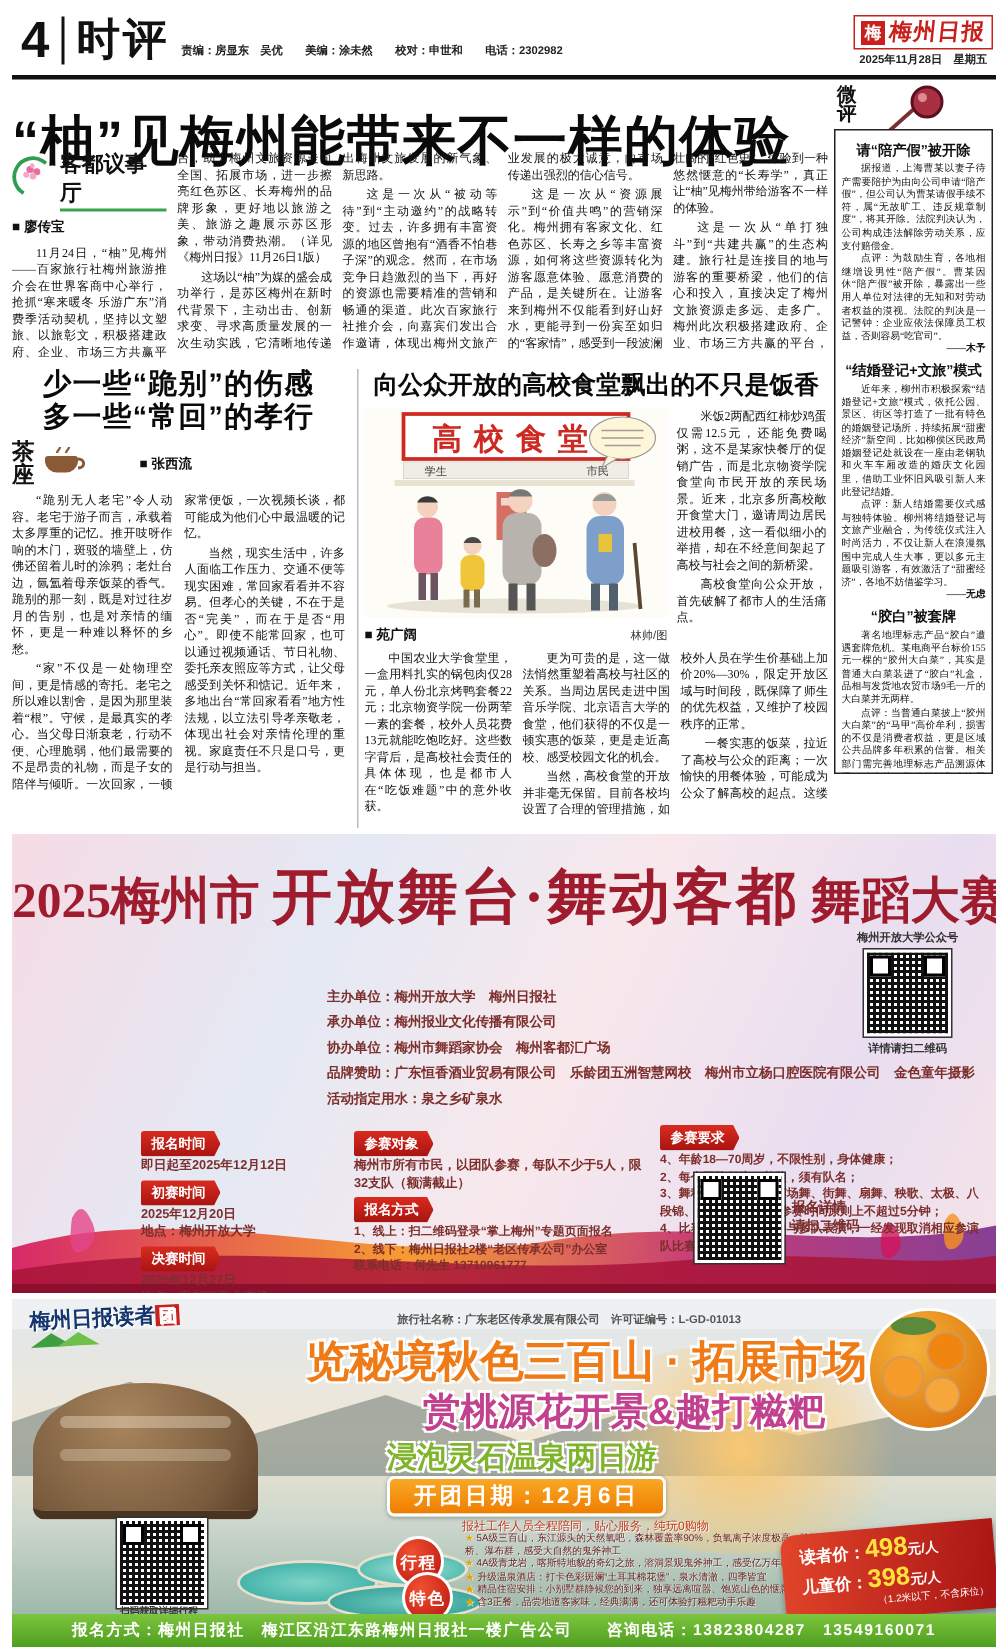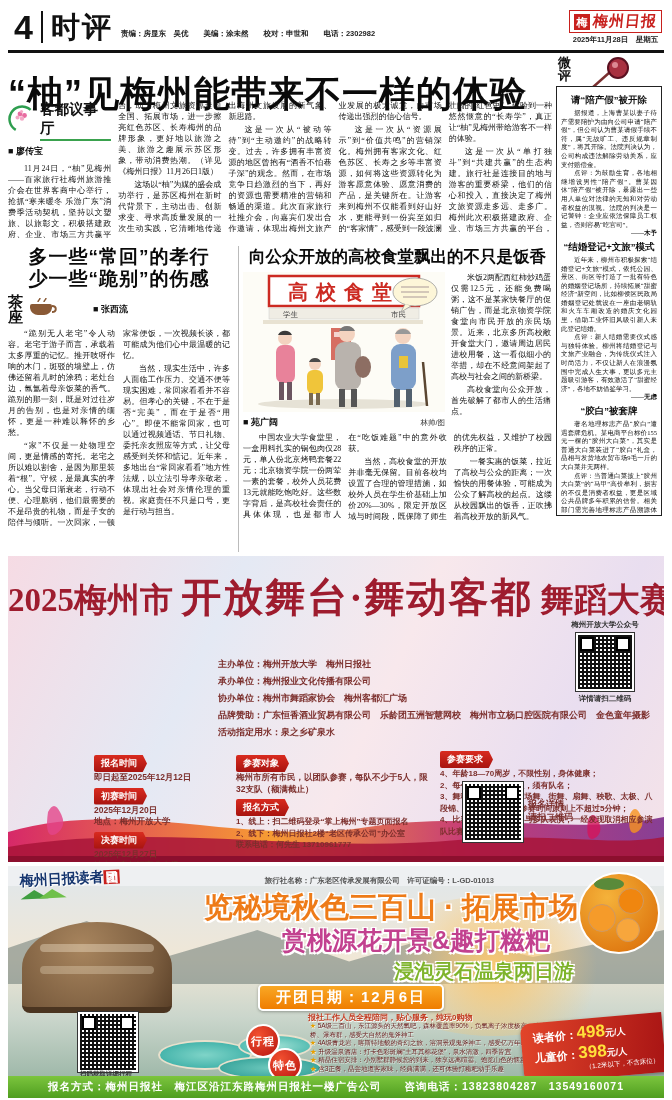--- a/index.html
+++ b/index.html
@@ -68,25 +68,25 @@
   .agency{font-size:7.5px;color:#555;font-weight:bold;padding-left:24px;}
   .club{font-size:14px;font-weight:900;color:#15356e;transform:rotate(-3deg);
         font-family:"Liberation Serif",serif;text-shadow:1px 1px 0 #fff;}
   .club .tseal{background:#c8201d;color:#fff;padding:0 2px;font-size:12px;}
   .mtn{width:0;height:0;border-left:14px solid transparent;border-right:14px solid transparent;
        border-bottom:9px solid #3f9e3f;display:inline-block;}
   .tt1{font-size:29px;font-weight:900;color:#ee7b18;text-align:center;white-space:nowrap;
        text-shadow:1.5px 1.5px 0 #fff,-1.5px -1.5px 0 #fff,1.5px -1.5px 0 #fff,-1.5px 1.5px 0 #fff;}
   .tt2{font-size:25px;font-weight:900;color:#c2418f;text-align:center;white-space:nowrap;
        text-shadow:1.5px 1.5px 0 #fff,-1.5px -1.5px 0 #fff,1.5px -1.5px 0 #fff,-1.5px 1.5px 0 #fff;}
-  .tt3{font-size:20px;font-weight:900;color:#7fb42c;text-align:right;white-space:nowrap;
+  .tt3{font-size:20px;font-weight:900;color:#7fb42c;text-align:left;white-space:nowrap;
        text-shadow:1.5px 1.5px 0 #fff,-1.5px -1.5px 0 #fff,1.5px -1.5px 0 #fff,-1.5px 1.5px 0 #fff;}
   .depart{display:inline-block;background:linear-gradient(#f9a825,#ef7d00);border:2px solid #fff;border-radius:5px;
        color:#fff;font-size:15px;font-weight:900;padding:2px 16px;letter-spacing:2px;box-shadow:0 1px 3px rgba(0,0,0,.3);}
-  .promise{font-size:8px;font-weight:bold;color:#c23a1f;text-shadow:0.5px 0.5px 0 #fff;text-align:center;}
+  .promise{font-size:8px;font-weight:normal;color:#c23a1f;text-shadow:0.5px 0.5px 0 #fff;text-align:center;}
   .featlist{list-style:none;margin:0;padding:0;font-size:6.5px;line-height:8.6px;color:#6b2020;
        text-shadow:0.5px 0.5px 0 rgba(255,255,255,.7);text-align:left;}
   .featlist li:before{content:"★ ";color:#e8a000;}
   .fcircle{width:30px;height:30px;border-radius:50%;background:radial-gradient(circle at 35% 30%,#f25030,#b71410);
        color:#fff;font-size:11px;font-weight:900;display:flex;align-items:center;justify-content:center;
        border:2px solid #fff;letter-spacing:1px;}
   .priceband{position:absolute;right:0;top:152px;width:142px;height:60px;transform:rotate(-5deg);
        background:linear-gradient(100deg,#e2452a,#a81414);border-radius:10px 0 0 10px;padding:4px 6px 0 12px;
        box-sizing:border-box;box-shadow:0 2px 4px rgba(0,0,0,.35);}
   .plabel{color:#fff;font-size:11px;font-weight:900;}
@@ -136,22 +136,22 @@
     <div class="byline" style="break-inside:avoid;margin-bottom:5px;">■ 廖传宝</div>
     <p class="bt">11月24日，“柚”见梅州——百家旅行社梅州旅游推介会在世界客商中心举行，抢抓“寒来暖冬 乐游广东”消费季活动契机，坚持以文塑旅、以旅彰文，积极搭建政府、企业、市场三方共赢平台，助力梅州文旅资源走向全国、拓展市场，进一步擦亮红色苏区、长寿梅州的品牌形象，更好地以旅游之美、旅游之趣展示苏区形象，带动消费热潮。（详见《梅州日报》11月26日1版）</p>
     <p class="bt">这场以“柚”为媒的盛会成功举行，是苏区梅州在新时代背景下，主动出击、创新求变、寻求高质量发展的一次生动实践，它清晰地传递出梅州文旅发展的新气象、新思路。</p>
     <p class="bt">这是一次从“被动等待”到“主动邀约”的战略转变。过去，许多拥有丰富资源的地区曾抱有“酒香不怕巷子深”的观念。然而，在市场竞争日趋激烈的当下，再好的资源也需要精准的营销和畅通的渠道。此次百家旅行社推介会，向嘉宾们发出合作邀请，体现出梅州文旅产业发展的极大诚意，向市场传递出强烈的信心信号。</p>
     <p class="bt">这是一次从“资源展示”到“价值共鸣”的营销深化。梅州拥有客家文化、红色苏区、长寿之乡等丰富资源，如何将这些资源转化为游客愿意体验、愿意消费的产品，是关键所在。让游客来到梅州不仅能看到好山好水，更能寻到一份宾至如归的“客家情”，感受到一段波澜壮阔的“红色史”，体验到一种悠然惬意的“长寿学”，真正让“柚”见梅州带给游客不一样的体验。</p>
     <p class="bt">这是一次从“单打独斗”到“共建共赢”的生态构建。旅行社是连接目的地与游客的重要桥梁，他们的信心和投入，直接决定了梅州文旅资源走多远、走多广。梅州此次积极搭建政府、企业、市场三方共赢的平台，并承诺建立“绿色通道”、提供全周期服务、净化市场环境，其目的是要与旅行社等市场主体结成“命运共同体”。</p>
 
   </div>
 
   <div class="abs" style="left:8px;top:246px;width:222px;height:306px;overflow:hidden;">
+    <div class="subhead">少一些“跪别”的伤感</div>
     <div class="subhead">多一些“常回”的孝行</div>
-    <div class="subhead">少一些“跪别”的伤感</div>
     <div style="display:flex;align-items:center;gap:6px;margin:4px 0 4px;">
       <div style="display:flex;flex-direction:column;">
         <span class="chaL">茶</span>
         <span class="chaL">座</span>
       </div>
       <span>
         <svg width="30" height="22" viewBox="0 0 30 22">
           <path d="M3 8 h18 a2 2 0 0 1 2 2 v2 a8 8 0 0 1 -8 7 h-6 a8 8 0 0 1 -8 -7 v-2 a2 2 0 0 1 2 -2z" fill="#8a5a36"></path>
           <path d="M23 10 c5 0 5 6 0 6" fill="none" stroke="#8a5a36" stroke-width="2"></path>
           <path d="M9 6 c0 -2 2 -2 2 -4 M15 6 c0 -2 2 -2 2 -4" stroke="#8a5a36" stroke-width="1.5" fill="none"></path>
@@ -214,20 +214,21 @@
           <span class="credit">林帅/图</span>
         </div>
       </div>
       <div style="width:100px;height:150px;overflow:hidden;">
         <p class="bt">米饭2两配西红柿炒鸡蛋仅需12.5元，还能免费喝粥，这不是某家快餐厅的促销广告，而是北京物资学院食堂向市民开放的亲民场景。近来，北京多所高校敞开食堂大门，邀请周边居民进校用餐，这一看似细小的举措，却在不经意间架起了高校与社会之间的新桥梁。</p>
         <p class="bt">高校食堂向公众开放，首先破解了都市人的生活痛点。</p>
       </div>
     </div>
     <div class="cols3" style="margin-top:3px;">
       <p class="bt">中国农业大学食堂里，一盒用料扎实的锅包肉仅28元，单人份北京烤鸭套餐22元；北京物资学院一份两荤一素的套餐，校外人员花费13元就能吃饱吃好。这些数字背后，是高校社会责任的具体体现，也是都市人在“吃饭难题”中的意外收获。</p>
+      <p class="bt">更为可贵的是，这一做法悄然重塑着高校与社区的关系。当周边居民走进中国音乐学院、北京语言大学的食堂，他们获得的不仅是一顿实惠的饭菜，更是走近高校、感受校园文化的机会。</p>
       <p class="bt">当然，高校食堂的开放并非毫无保留。目前各校均设置了合理的管理措施，如校外人员在学生价基础上加价20%—30%，限定开放区域与时间段，既保障了师生的优先权益，又维护了校园秩序的正常。</p>
       <p class="bt">一餐实惠的饭菜，拉近了高校与公众的距离；一次愉快的用餐体验，可能成为公众了解高校的起点。这缕从校园飘出的饭香，正吹拂着高校开放的新风气。</p>
     </div>
   </div>
 
   <div class="wp">
     <div style="position:absolute;left:2px;top:0;display:flex;flex-direction:column;">
       <span class="wplabel">微</span>
       <span class="wplabel">评</span>
     </div>
@@ -352,21 +353,21 @@
       <div style="margin-top:-3px;"><span class="mtn"></span><span class="mtn" style="border-bottom-color:#6fc04a;margin-left:-10px;"></span></div>
     </div>
     <div class="tt1 abs" style="left:140px;right:30px;top:22px;">览秘境秋色三百山 · 拓展市场</div>
     <div class="tt2 abs" style="left:200px;right:40px;top:58px;">赏桃源花开景&amp;趣打糍粑</div>
     <div class="tt3 abs" style="left:250px;right:90px;top:92px;">浸泡灵石温泉两日游</div>
     <div class="abs" style="left:250px;right:120px;top:118px;text-align:left;">
       <span class="depart">开团日期：12月6日</span>
     </div>
     <div class="promise abs" style="left:300px;top:146px;">报社工作人员全程陪同，贴心服务，纯玩0购物</div>
     <div class="abs" style="left:238px;top:158px;width:60px;height:58px;">
-      <div class="fcircle" style="position:absolute;left:0;top:0;">行程</div>
+      <div class="fcircle" style="position:absolute;left:16px;top:0;">行程</div>
       <div class="fcircle" style="position:absolute;left:22px;top:24px;">特色</div>
     </div>
     <ul class="featlist abs" style="left:302px;top:156px;width:252px;height:52px;overflow:hidden;">
       <li>5A级三百山，东江源头的天然氧吧，森林覆盖率90%，负氧离子浓度极高，玻璃天桥、瀑布群，感受大自然的鬼斧神工</li>
       <li>4A级青龙岩，喀斯特地貌的奇幻之旅，溶洞景观鬼斧神工，感受亿万年时光的雕琢</li>
       <li>升级温泉酒店：打卡色彩斑斓“土耳其棉花堡”，泉水清澈，四季皆宜</li>
       <li>精品住宿安排：小别墅群静候您的到来，独享远离喧嚣、饱览山色的惬意时光</li>
       <li>含3正餐，品尝地道客家味，经典满满，还可体验打糍粑动手乐趣</li>
       <li>脐橙1.5斤左右额外赠送（成人）</li>
     </ul>

